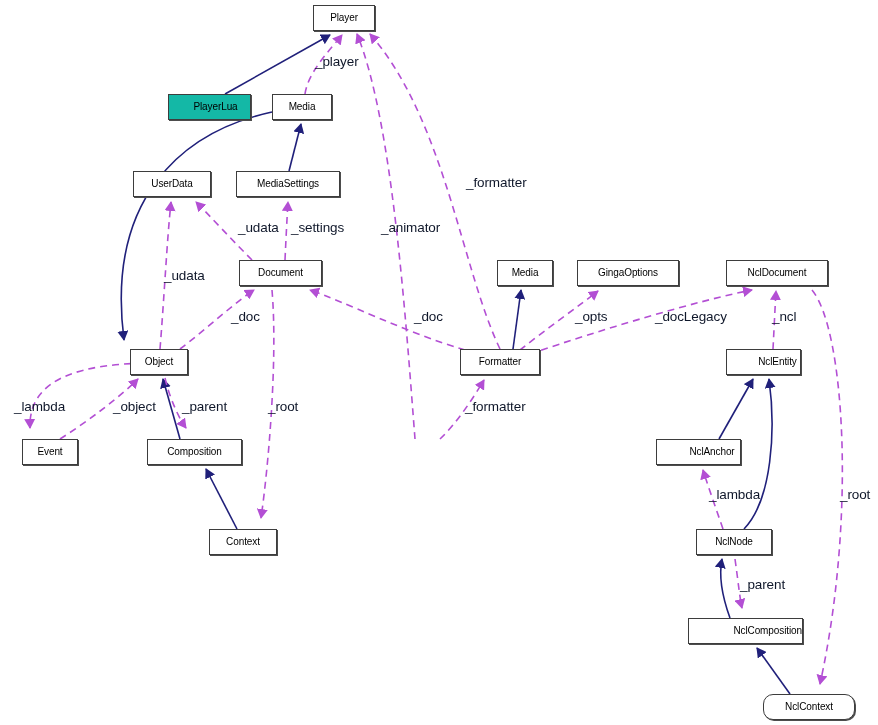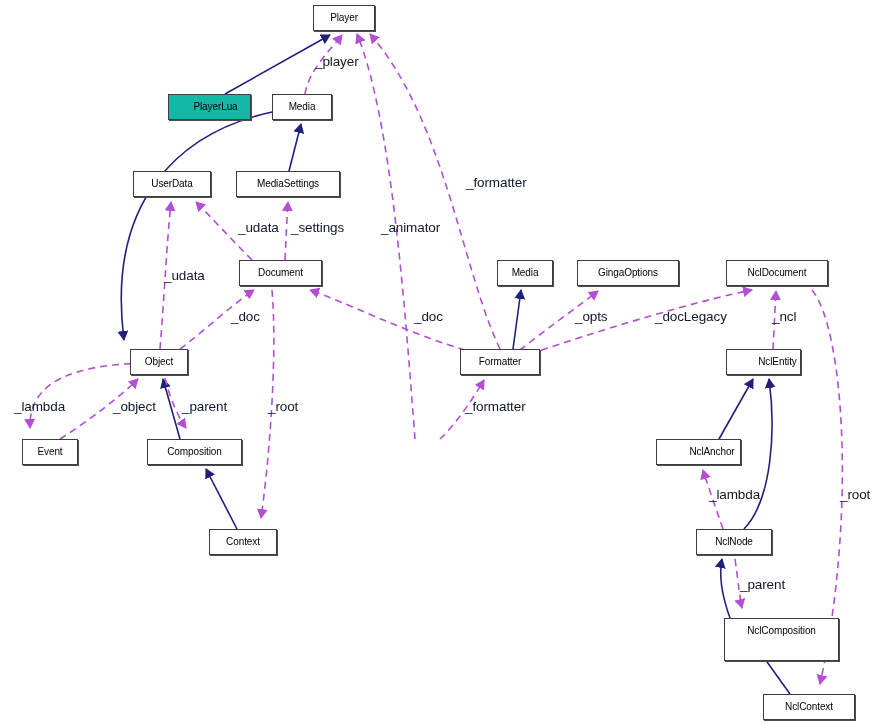--- a/index.html
+++ b/index.html
@@ -140,22 +140,22 @@
   <div class="node" style="left:577px;top:260px;width:102px;height:26px;">GingaOptions</div>
   <div class="node" style="left:726px;top:260px;width:102px;height:26px;">NclDocument</div>
   <div class="node" style="left:130px;top:349px;width:58px;height:26px;">Object</div>
   <div class="node" style="left:460px;top:349px;width:80px;height:26px;">Formatter</div>
   <div class="node" style="left:726px;top:349px;width:75px;height:26px;padding-left:28px;">NclEntity</div>
   <div class="node" style="left:22px;top:439px;width:56px;height:26px;">Event</div>
   <div class="node" style="left:147px;top:439px;width:95px;height:26px;">Composition</div>
   <div class="node" style="left:656px;top:439px;width:85px;height:26px;padding-left:27px;">NclAnchor</div>
   <div class="node" style="left:209px;top:529px;width:68px;height:26px;">Context</div>
   <div class="node" style="left:696px;top:529px;width:76px;height:26px;">NclNode</div>
-  <div class="node" style="left:724px;top:618px;width:115px;height:43px;">NclComposition</div>
-  <div class="node" style="left:763px;top:694px;width:92px;height:26px;">NclContext</div>
+  <div class="node" style="left:688px;top:618px;width:115px;height:26px;text-align:right;">NclComposition</div>
+  <div class="node" style="left:763px;top:694px;width:92px;height:26px;border-radius:10px;">NclContext</div>
 
   <div class="edge-label" style="left:315px;top:55px;">_player</div>
   <div class="edge-label" style="left:466px;top:176px;">_formatter</div>
   <div class="edge-label" style="left:238px;top:221px;">_udata</div>
   <div class="edge-label" style="left:291px;top:221px;">_settings</div>
   <div class="edge-label" style="left:381px;top:221px;">_animator</div>
   <div class="edge-label" style="left:164px;top:269px;">_udata</div>
   <div class="edge-label" style="left:231px;top:310px;">_doc</div>
   <div class="edge-label" style="left:414px;top:310px;">_doc</div>
   <div class="edge-label" style="left:575px;top:310px;">_opts</div>

